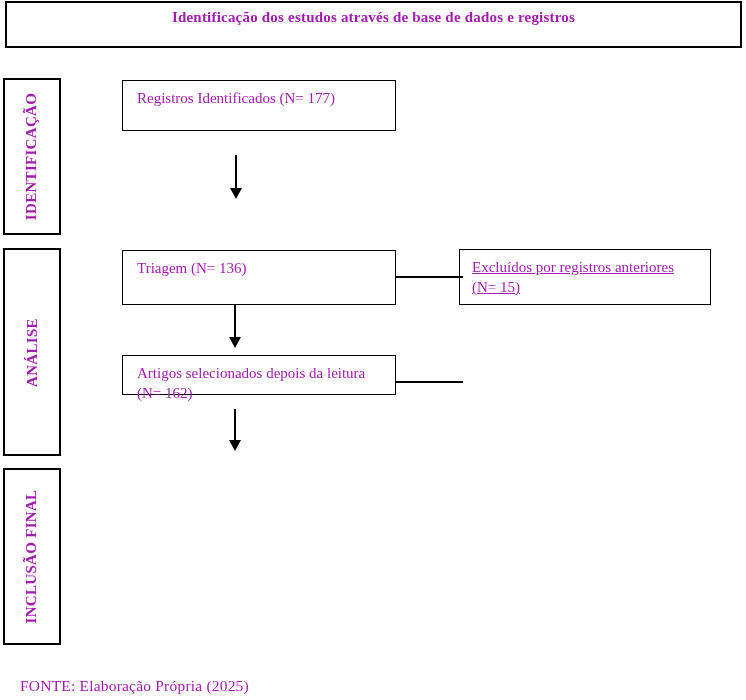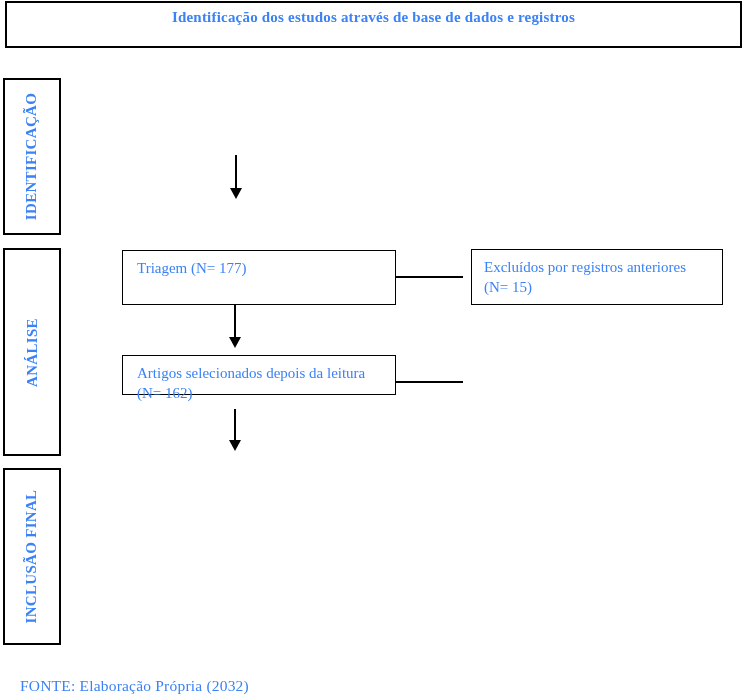--- a/index.html
+++ b/index.html
@@ -6,21 +6,21 @@
     margin: 0;
     padding: 0;
     background: #ffffff;
   }
   .canvas {
     position: relative;
     width: 746px;
     height: 700px;
     background: #ffffff;
     font-family: "Liberation Serif", serif;
-    color: #3b82f6;
+    color: #a21caf;
     overflow: hidden;
   }
   .box {
     position: absolute;
     background: #ffffff;
     border: 2px solid #000000;
     box-sizing: border-box;
   }
   
   .title-box {
@@ -61,26 +61,27 @@
     font-size: 15px;
     line-height: 20px;
     padding: 7px 26px 0 14px;
   }
   .flow-1 { top: 80px;  height: 51px; }
   .flow-2 { top: 250px; height: 55px; }
   .flow-3 { top: 355px; height: 40px; }
   .flow-4 { top: 500px; height: 53px; }
   
   .excl-box {
-    left: 471px;
+    left: 459px;
     width: 252px;
     border-width: 1.5px;
     font-size: 15px;
     line-height: 20px;
     padding: 7px 24px 0 12px;
+    text-decoration: underline;
   }
   .excl-1 { top: 249px; height: 56px; }
   .excl-2 { top: 355px; height: 55px; }
   
   .v-arrow {
     position: absolute;
     width: 13px;
     display: flex;
     flex-direction: column;
     align-items: center;
@@ -127,22 +128,25 @@
   <div class="box stage stage-1">
     <span class="vtext">IDENTIFICAÇÃO</span>
   </div>
   <div class="box stage stage-2">
     <span class="vtext">ANÁLISE</span>
   </div>
   <div class="box stage stage-3">
     <span class="vtext">INCLUSÃO FINAL</span>
   </div>
 
+  <div class="box flow-box flow-1">
+    <span>Registros Identificados (N= 177)</span>
+  </div>
   <div class="box flow-box flow-2">
-    <span>Triagem (N= 177)</span>
+    <span>Triagem (N= 136)</span>
   </div>
   <div class="box flow-box flow-3">
     <span>Artigos selecionados depois da leitura (N= 162)</span>
   </div>
 
   <div class="box excl-box excl-1">
     <span>Excluídos por registros anteriores (N= 15)</span>
   </div>
 
   <div class="v-arrow arrow-1">
@@ -154,15 +158,15 @@
     <div class="head"></div>
   </div>
   <div class="v-arrow arrow-3">
     <div class="line"></div>
     <div class="head"></div>
   </div>
 
   <div class="h-connector conn-1"></div>
   <div class="h-connector conn-2"></div>
 
-  <div class="source-note">FONTE: Elaboração Própria (2032)</div>
+  <div class="source-note">FONTE: Elaboração Própria (2025)</div>
 
 </div>
 
 </body></html>

